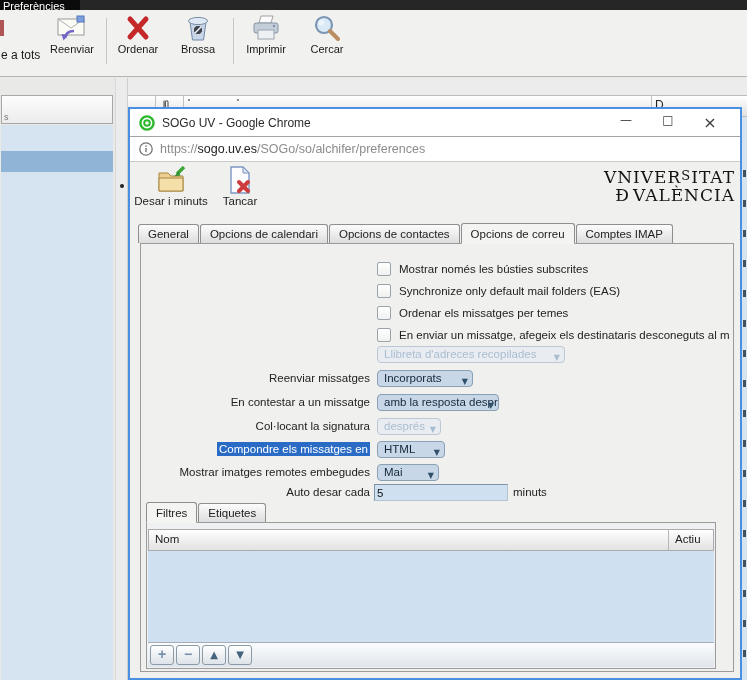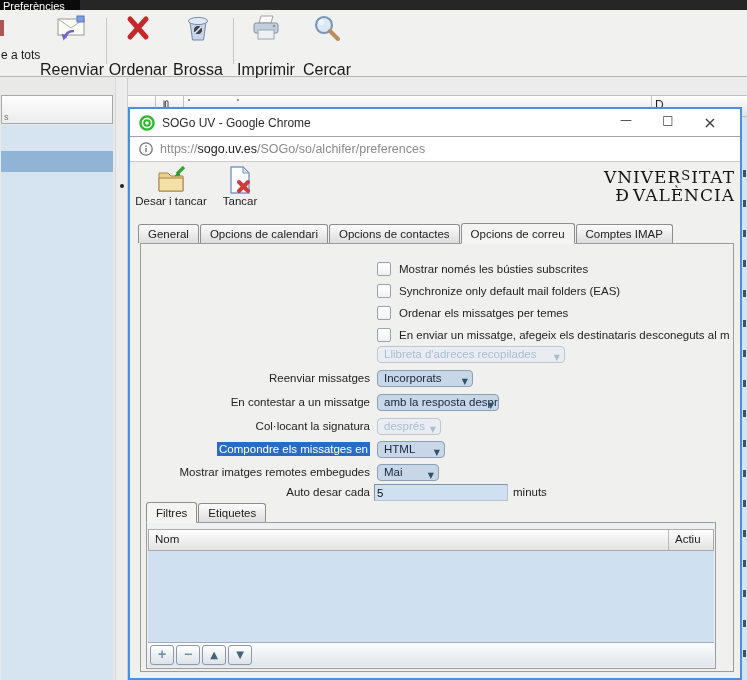--- a/index.html
+++ b/index.html
@@ -9,21 +9,21 @@
 
   
   .topbar{position:absolute;left:0;top:0;width:747px;height:10px;background:#262626;}
   .tooltip{position:absolute;left:0;top:0;width:80px;height:14px;background:#0b0b0b;color:#fff;
            font-size:11px;line-height:13px;padding-left:3px;box-sizing:border-box;white-space:nowrap;overflow:hidden;}
 
   
   .bg-toolbar{position:absolute;left:0;top:10px;width:747px;height:67px;background:#f1f1f0;border-bottom:1px solid #b6b6b6;box-sizing:border-box;}
   .tbi{position:absolute;top:4px;width:64px;text-align:center;}
   .tbi svg{display:block;margin:0 auto;}
-  .tbl{font-size:16px;color:#1a1a1a;margin-top:19px;white-space:nowrap;}
+  .tbl{font-size:11px;color:#1a1a1a;margin-top:1px;white-space:nowrap;}
   .tbl-cut{position:absolute;left:1px;top:38px;font-size:12px;color:#1a1a1a;white-space:nowrap;}
   .icon-sliver{position:absolute;left:0;top:10px;width:4px;height:16px;background:#b05555;}
   .tbsep{position:absolute;top:8px;height:46px;width:0;border-left:1px solid #c6c6c6;}
 
   
   .bg-left{position:absolute;left:0;top:78px;width:115px;height:602px;background:#e9e9e8;}
   .bg-left .hdr{position:absolute;left:1px;top:17px;width:112px;height:29px;background:linear-gradient(#fdfdfd,#ececec);
                 border:1px solid #a8a8a8;box-sizing:border-box;}
   .frag{position:absolute;left:2px;bottom:1px;font-size:9px;color:#777;}
   .bg-left .list{position:absolute;left:1px;top:47px;width:112px;height:555px;background:#d6e4f2;}
@@ -233,21 +233,21 @@
       <span class="url"><span>https://</span><span class="dom">sogo.uv.es</span><span>/SOGo/so/alchifer/preferences</span></span>
     </div>
 
     <div class="atb-item" style="left:2px;top:57px;width:78px;">
       <svg width="30" height="28" viewBox="0 0 30 28">
         <path d="M3 7 h9 l3 3 h12 v15 H3 Z" fill="#eccf92" stroke="#a8863e"></path>
         <path d="M3 12 h24 v13 H3 Z" fill="#f4dfa8" stroke="#a8863e"></path>
         <path d="M28 1 L21 8" stroke="#3aa63a" stroke-width="3.4"></path>
         <path d="M24.5 9.5 L18.5 10.2 L22.5 5.5 Z" fill="#2f8f2f"></path>
       </svg>
-      <div class="atb-label">Desar i tancar</div>
+      <div class="atb-label">Desar i minuts</div>
     </div>
     <div class="atb-item" style="left:80px;top:57px;width:60px;">
       <svg width="26" height="28" viewBox="0 0 26 28">
         <path d="M4 1 h12 l6 6 v20 H4 Z" fill="#fdfdfd" stroke="#7d96c2" stroke-width="1.4"></path>
         <path d="M16 1 l6 6 h-6 Z" fill="#dbe5f3" stroke="#7d96c2"></path>
         <g stroke="#cd3d3d" stroke-width="4" stroke-linecap="round">
           <path d="M12 16 L21 25"></path>
             <path d="M21 16 L12 25"></path>
         </g>
       </svg>

